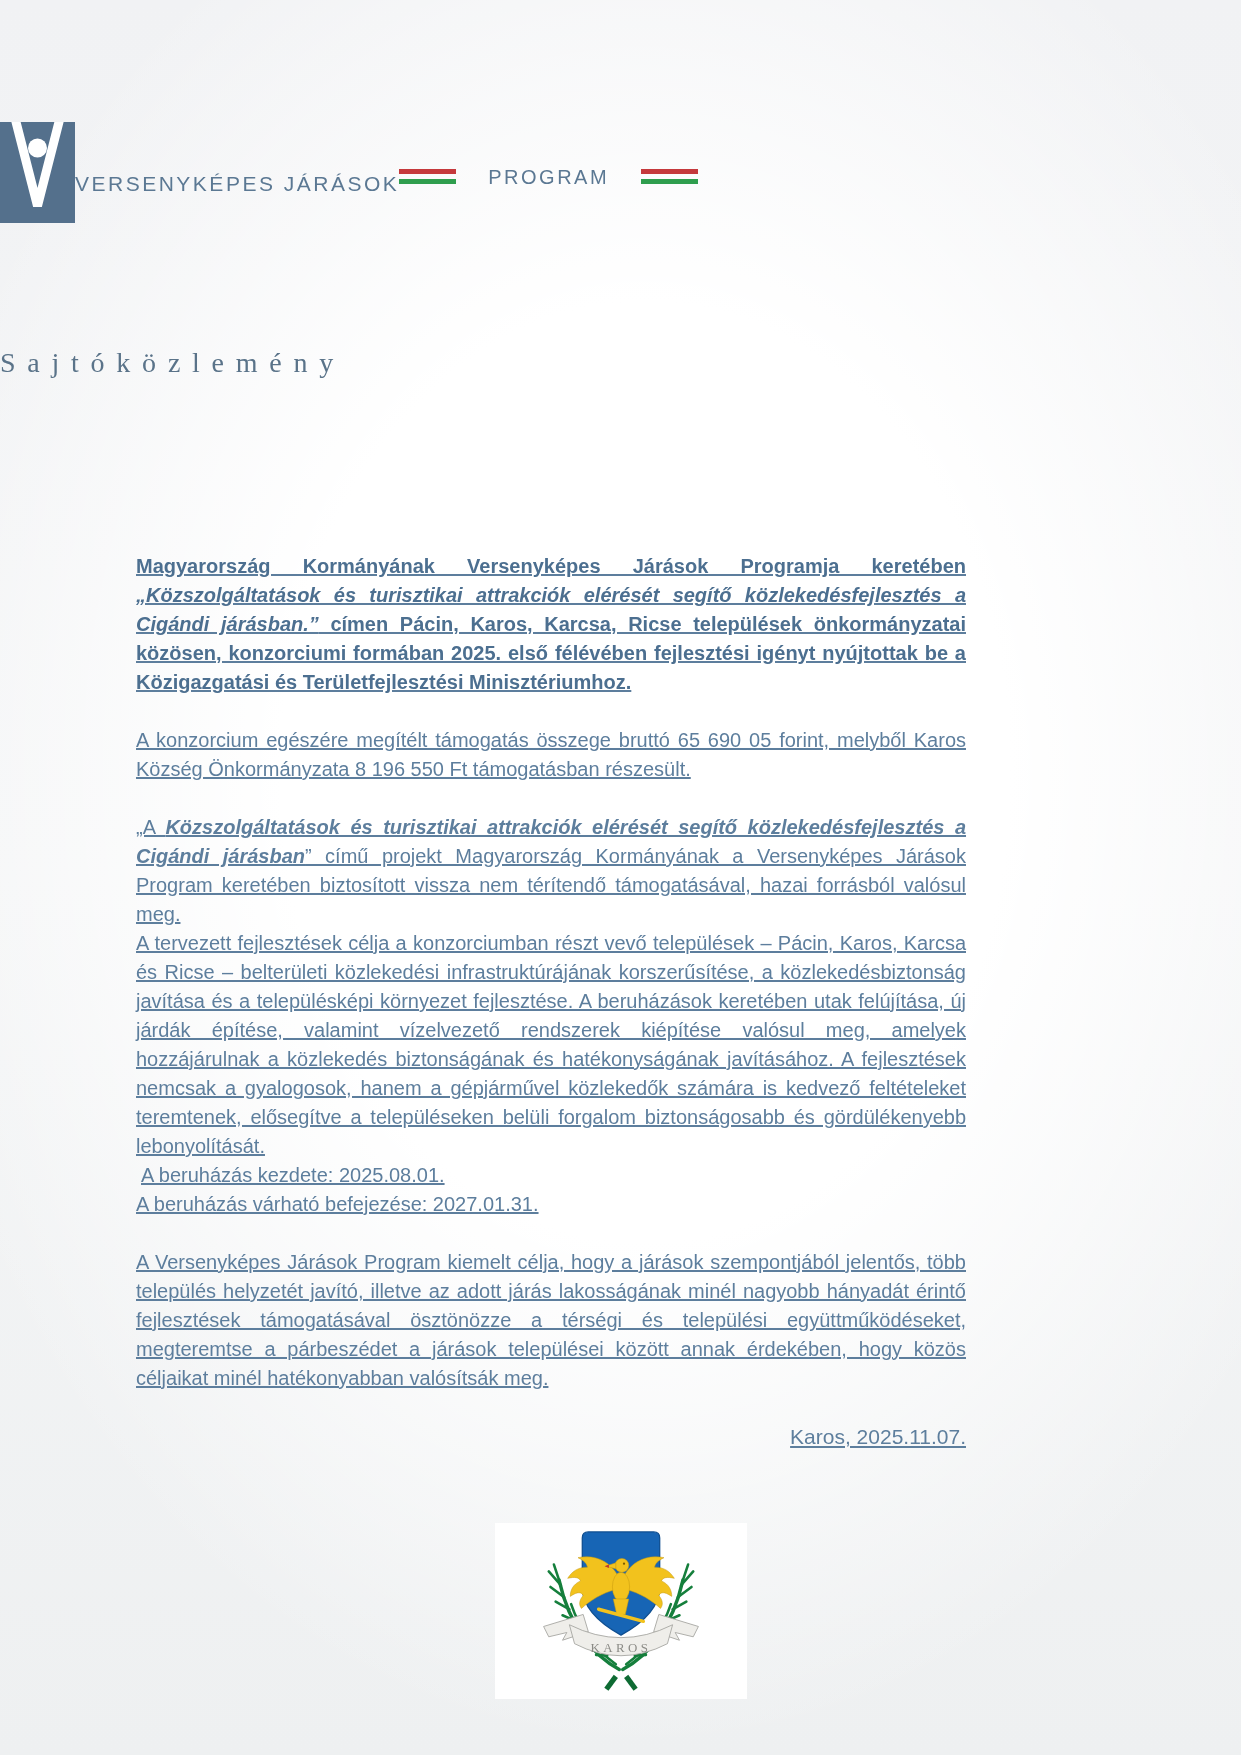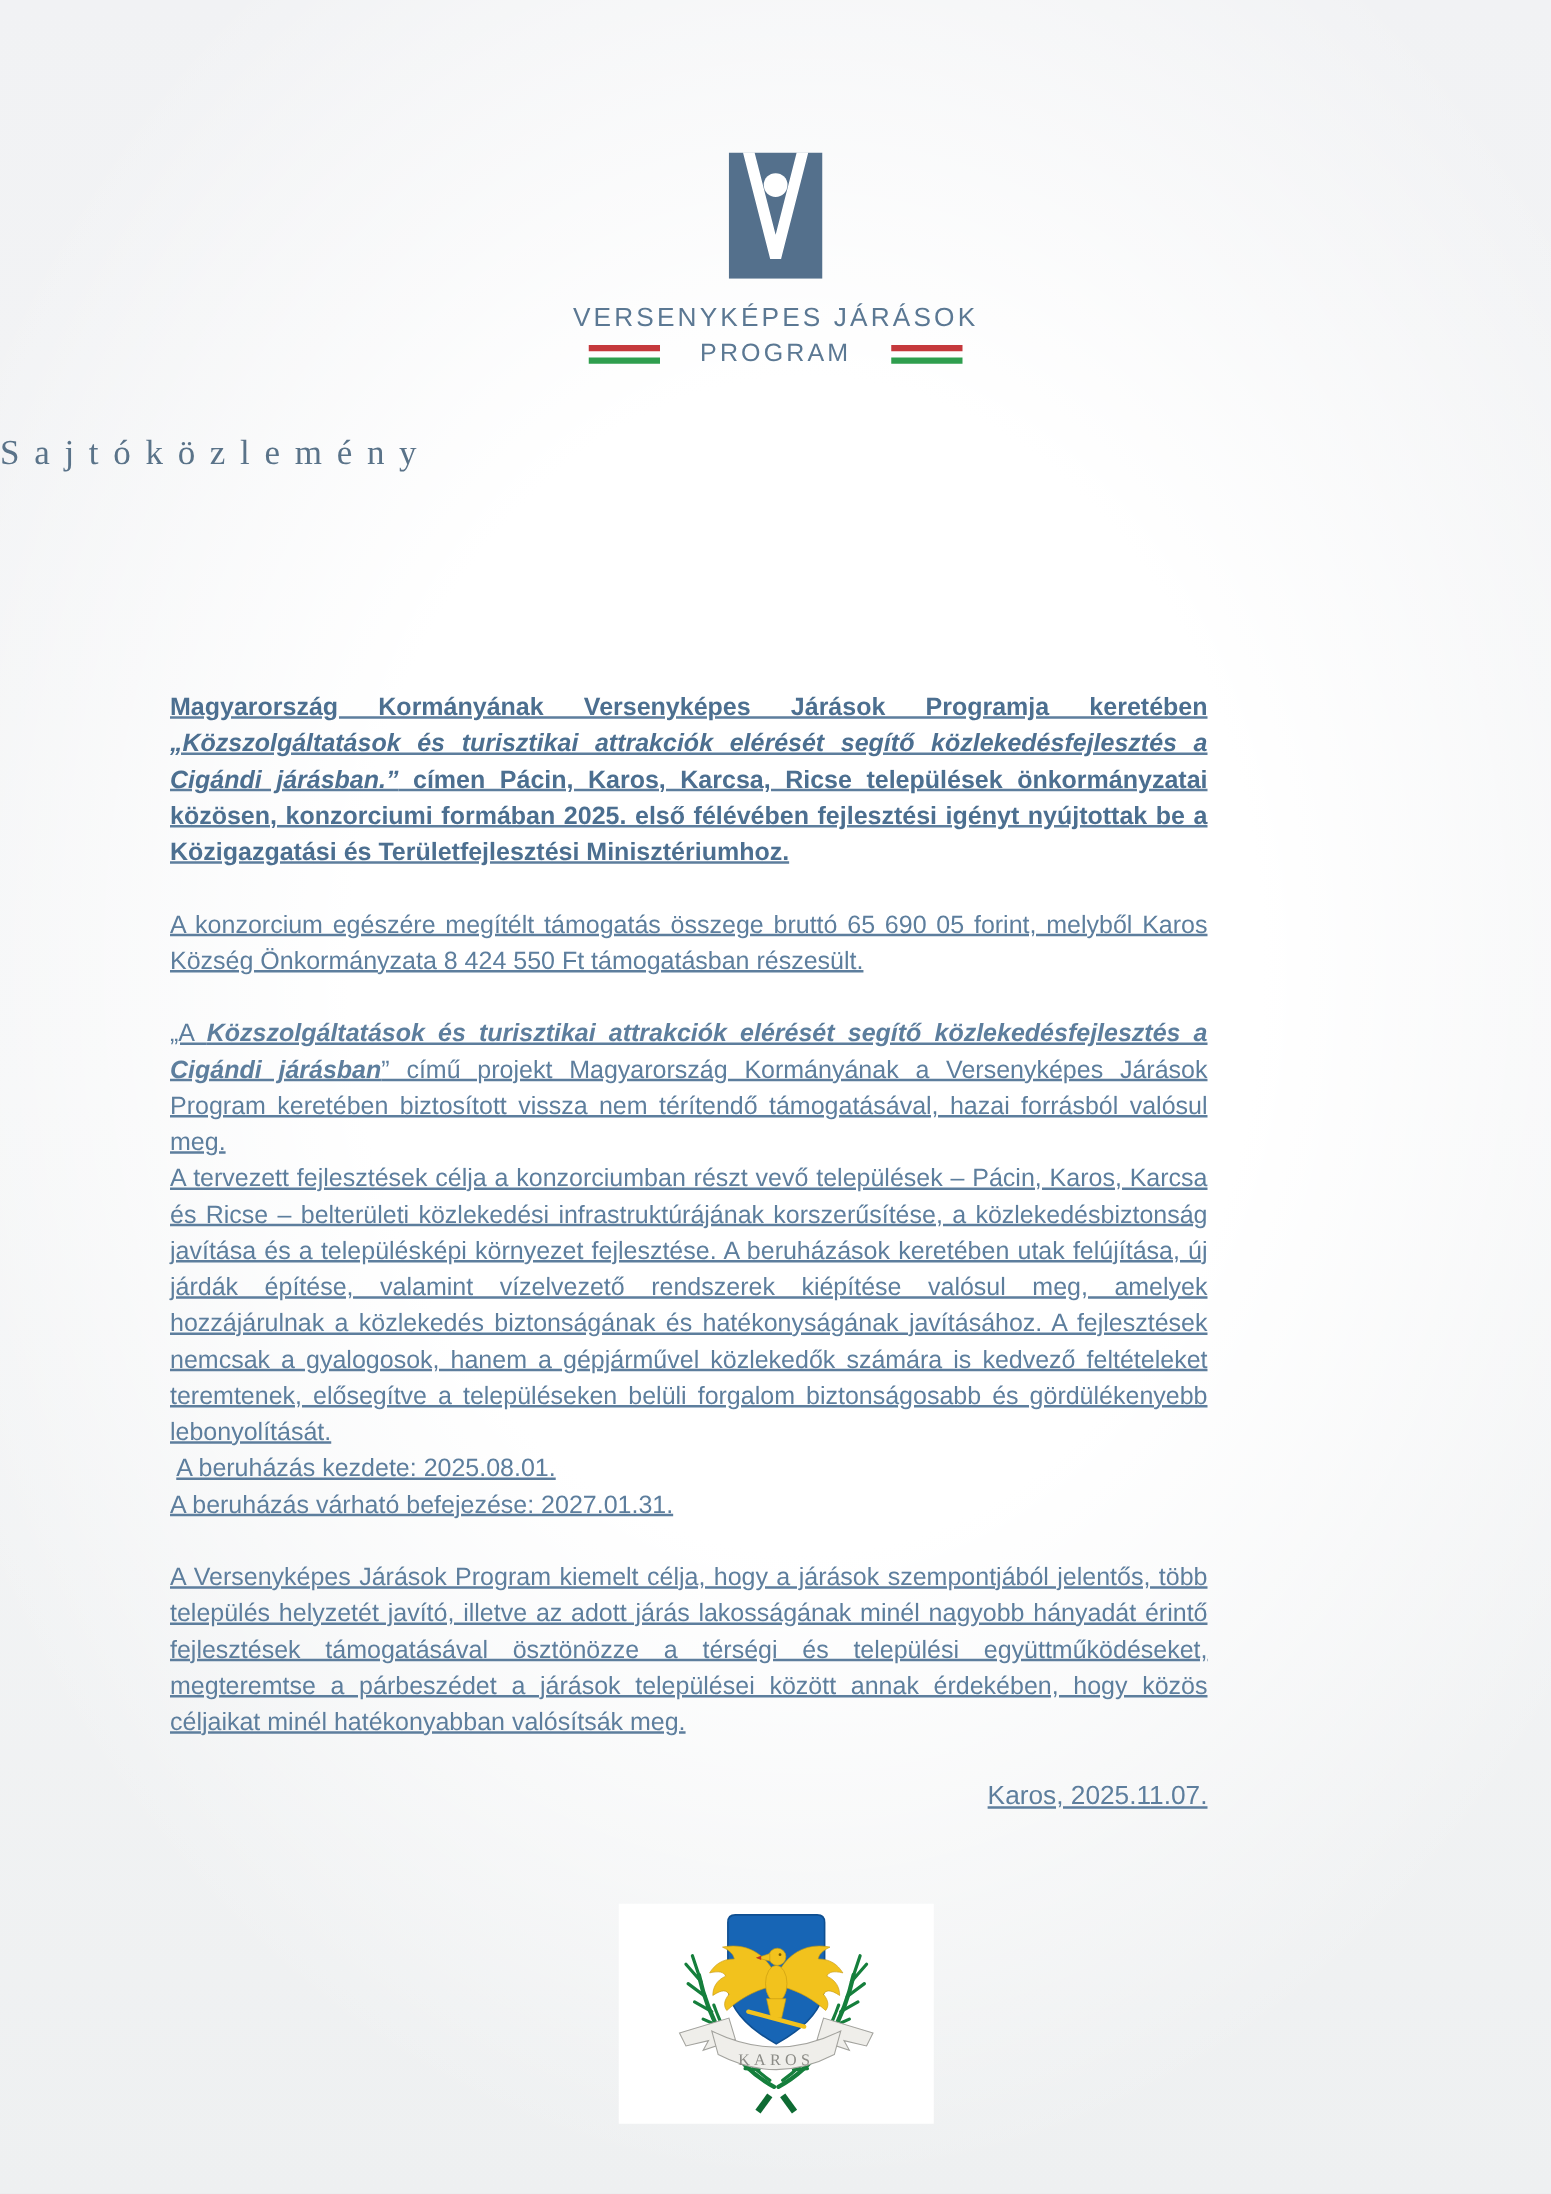--- a/index.html
+++ b/index.html
@@ -23,21 +23,21 @@
     margin:0 auto;
     background:
       radial-gradient(ellipse 760px 980px at 52% 44%, #ffffff 48%, rgba(255,255,255,0) 100%),
       linear-gradient(180deg,#f1f2f4 0%, #f4f5f6 50%, #eef0f1 100%);
     font-family:"Liberation Sans", sans-serif;
     overflow:hidden;
   }
   
   .logo-block{
     position:absolute;top:122px;left:0;width:100%;
-    display:flex;flex-direction:column;align-items:center;
+    display:flex;flex-direction:row;align-items:center;
   }
   .logo-mark{width:75px;height:101px;display:block;}
   .logo-line1{
     margin-top:21px;
     font-size:21px;letter-spacing:2.5px;font-weight:400;
     color:var(--logo-text);line-height:1;
   }
   .logo-line2-row{
     margin-top:8px;
     display:flex;align-items:center;gap:32px;
@@ -115,21 +115,21 @@
       <div class="flag-stripes"></div>
       <div class="logo-line2">PROGRAM</div>
       <div class="flag-stripes"></div>
     </div>
   </div>
 
   <div class="doc-title">Sajtóközlemény</div>
 
   <div class="content">
     <p class="p-bold"><span class="b">Magyarország Kormányának Versenyképes Járások Programja keretében </span><span class="bi">„Közszolgáltatások és turisztikai attrakciók elérését segítő közlekedésfejlesztés a Cigándi járásban.”</span><span class="b"> címen Pácin, Karos, Karcsa, Ricse települések önkormányzatai közösen, konzorciumi formában 2025. első félévében fejlesztési igényt nyújtottak be a Közigazgatási és Területfejlesztési Minisztériumhoz.</span></p>
-    <p>A konzorcium egészére megítélt támogatás összege bruttó 65 690 05 forint, melyből Karos Község Önkormányzata 8 424 550 Ft támogatásban részesült.</p>
+    <p>A konzorcium egészére megítélt támogatás összege bruttó 65 690 05 forint, melyből Karos Község Önkormányzata 8 196 550 Ft támogatásban részesült.</p>
     <p class="tight"><span>„A </span><span class="bi">Közszolgáltatások és turisztikai attrakciók elérését segítő közlekedésfejlesztés a Cigándi járásban</span><span>” című projekt Magyarország Kormányának a Versenyképes Járások Program keretében biztosított vissza nem térítendő támogatásával, hazai forrásból valósul meg.</span></p>
     <p class="tight">A tervezett fejlesztések célja a konzorciumban részt vevő települések – Pácin, Karos, Karcsa és Ricse – belterületi közlekedési infrastruktúrájának korszerűsítése, a közlekedésbiztonság javítása és a településképi környezet fejlesztése. A beruházások keretében utak felújítása, új járdák építése, valamint vízelvezető rendszerek kiépítése valósul meg, amelyek hozzájárulnak a közlekedés biztonságának és hatékonyságának javításához. A fejlesztések nemcsak a gyalogosok, hanem a gépjárművel közlekedők számára is kedvező feltételeket teremtenek, elősegítve a településeken belüli forgalom biztonságosabb és gördülékenyebb lebonyolítását.</p>
     <p class="tight date-line indent1">A beruházás kezdete: 2025.08.01.</p>
     <p class="date-line">A beruházás várható befejezése: 2027.01.31.</p>
     <p>A Versenyképes Járások Program kiemelt célja, hogy a járások szempontjából jelentős, több település helyzetét javító, illetve az adott járás lakosságának minél nagyobb hányadát érintő fejlesztések támogatásával ösztönözze a térségi és települési együttműködéseket, megteremtse a párbeszédet a járások települései között annak érdekében, hogy közös céljaikat minél hatékonyabban valósítsák meg.</p>
     <div class="signature">Karos, 2025.11.07.</div>
   </div>
 
   <div class="crest-box">
     <svg viewBox="0 0 240 200" xmlns="http://www.w3.org/2000/svg" aria-hidden="true">

